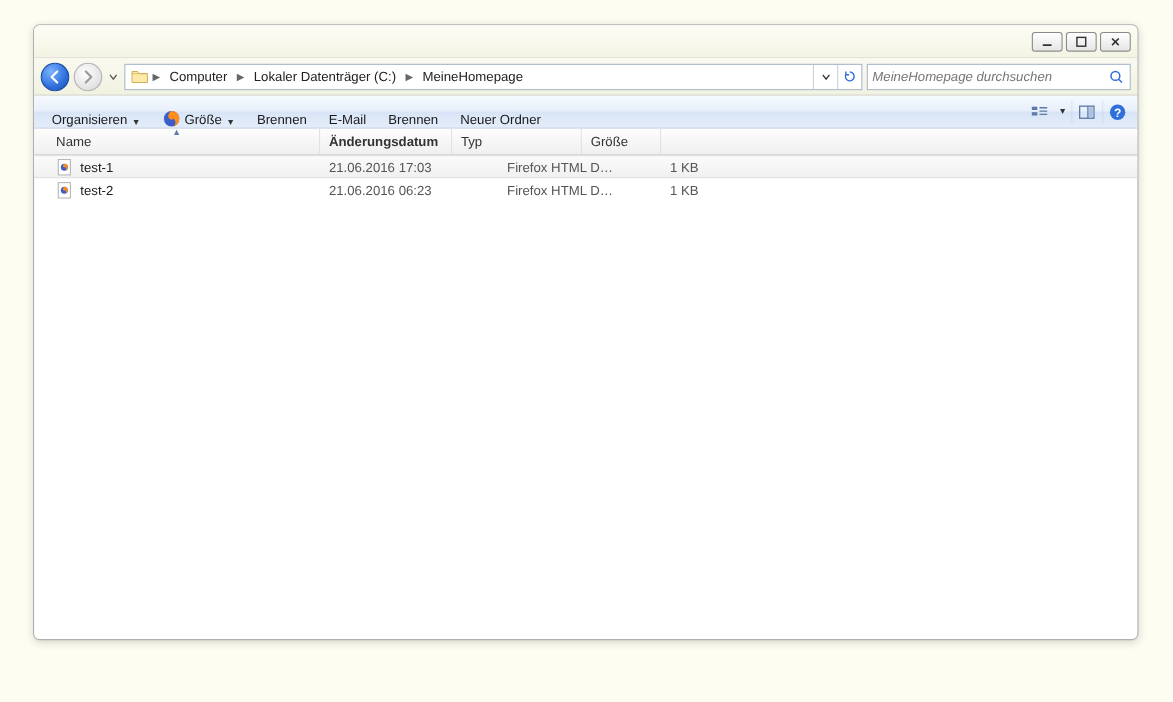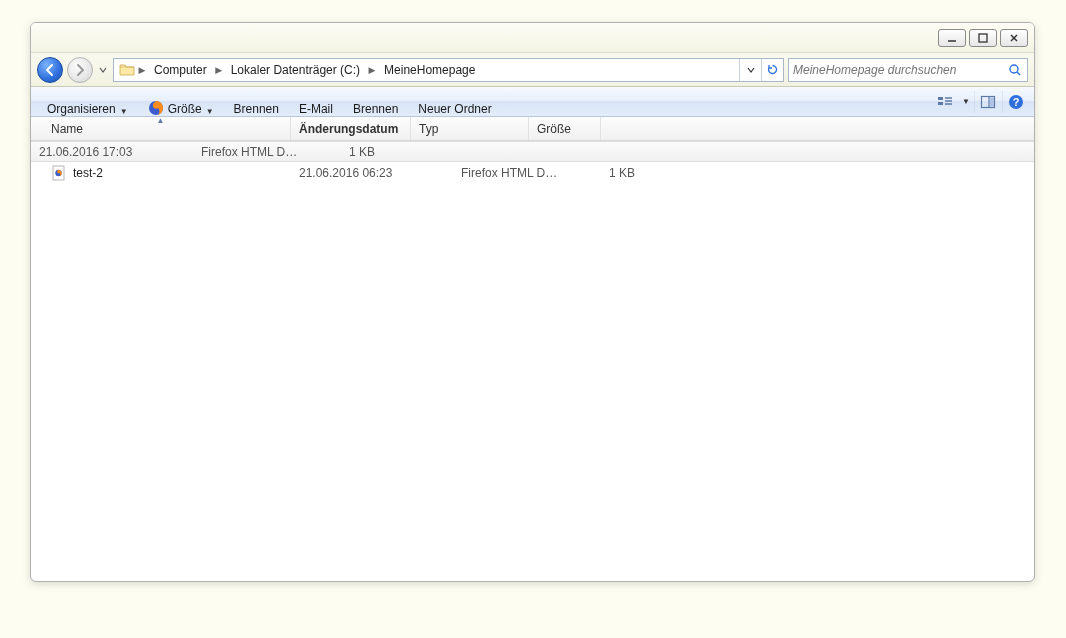--- a/index.html
+++ b/index.html
@@ -358,20 +358,28 @@
     <div class="col type">
       <span>Typ</span>
     </div>
     <div class="col size">
       <span>Größe</span>
     </div>
   </div>
 
   <div class="filelist">
     <div class="row sel">
+      <div class="cell name">
+        <svg class="file-icon" viewBox="0 0 16 16">
+          <rect x="2" y="1" width="11" height="14" fill="#fff" stroke="#b8b8b8"></rect>
+            <circle cx="7.5" cy="8" r="3.2" fill="#3a5fcd"></circle>
+            <path d="M7.5 4.8c2 0 3.2 1.4 3.2 3.2 0 1.4-.9 2.7-2.2 3.1.9-.9.9-2.3 0-3.2-.5.5-1.4.5-1.8 0-.9-.9-.5-2.3.8-3.1z" fill="#ff8c1a"></path>
+        </svg>
+        <span>test-1</span>
+      </div>
       <div class="cell date">21.06.2016 17:03</div>
       <div class="cell type">Firefox HTML Doc...</div>
       <div class="cell size">1 KB</div>
     </div>
     <div class="row">
       <div class="cell name">
         <svg class="file-icon" viewBox="0 0 16 16">
           <rect x="2" y="1" width="11" height="14" fill="#fff" stroke="#b8b8b8"></rect>
             <circle cx="7.5" cy="8" r="3.2" fill="#3a5fcd"></circle>
             <path d="M7.5 4.8c2 0 3.2 1.4 3.2 3.2 0 1.4-.9 2.7-2.2 3.1.9-.9.9-2.3 0-3.2-.5.5-1.4.5-1.8 0-.9-.9-.5-2.3.8-3.1z" fill="#ff8c1a"></path>

